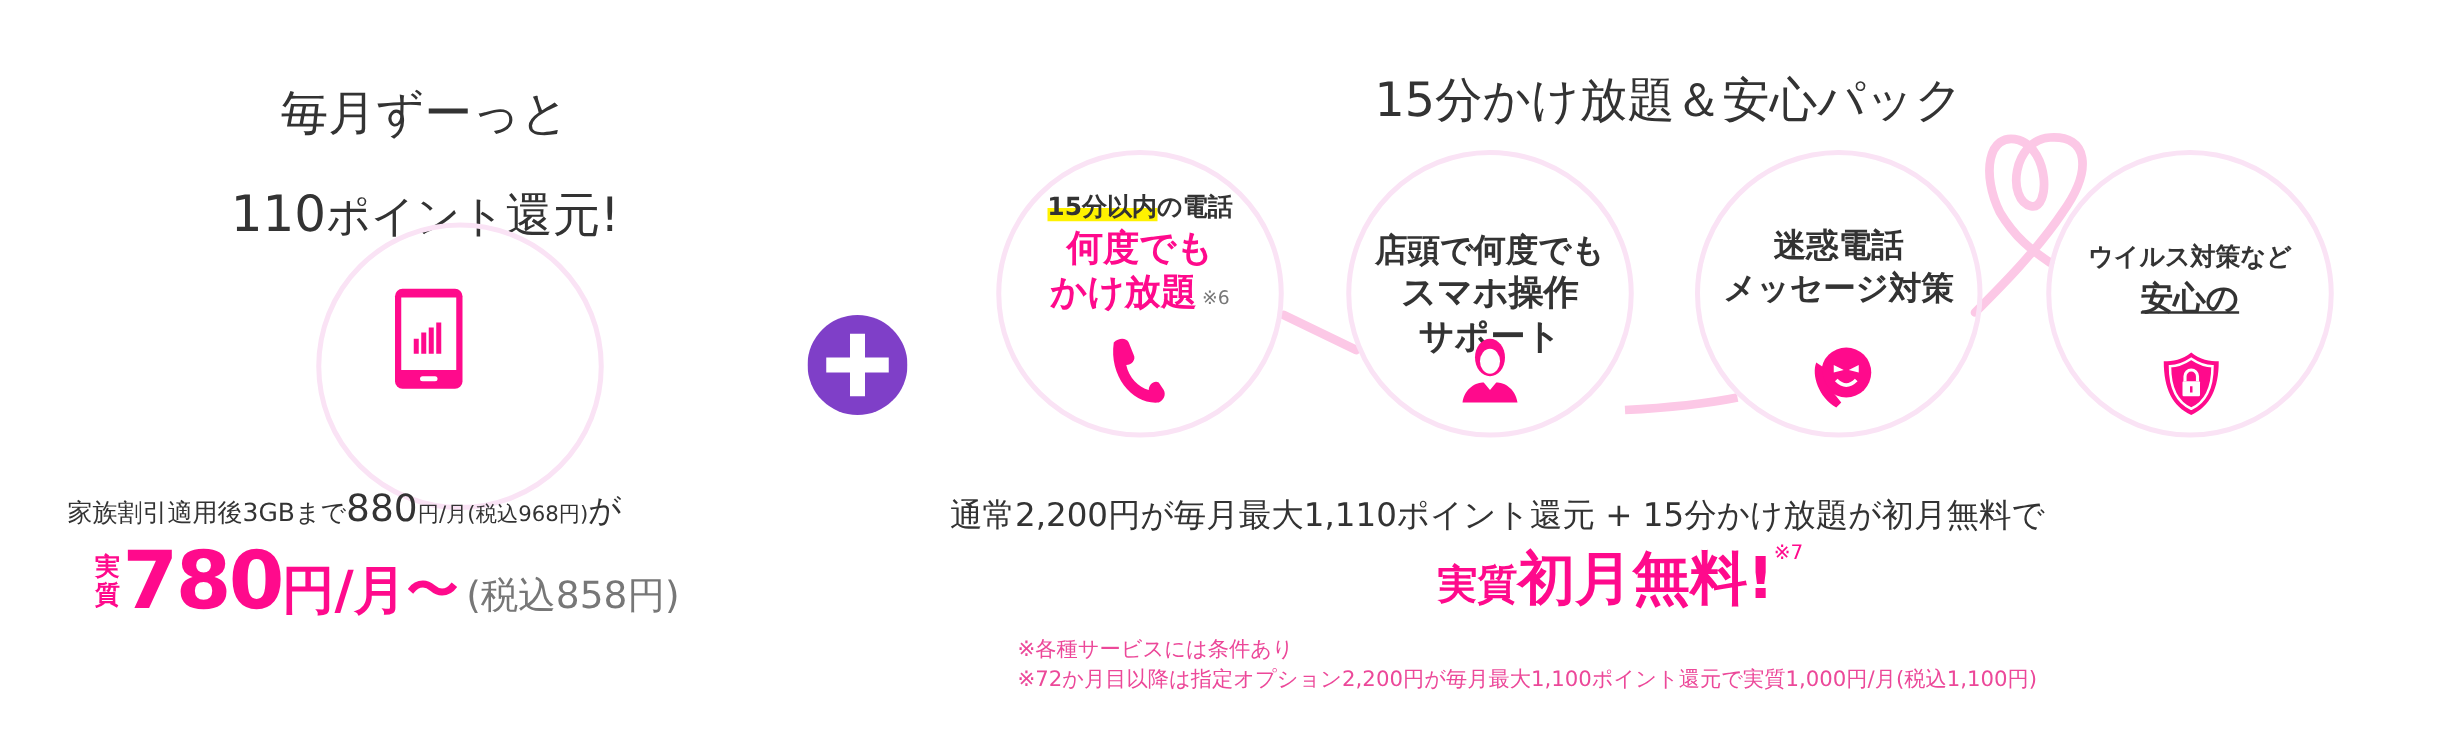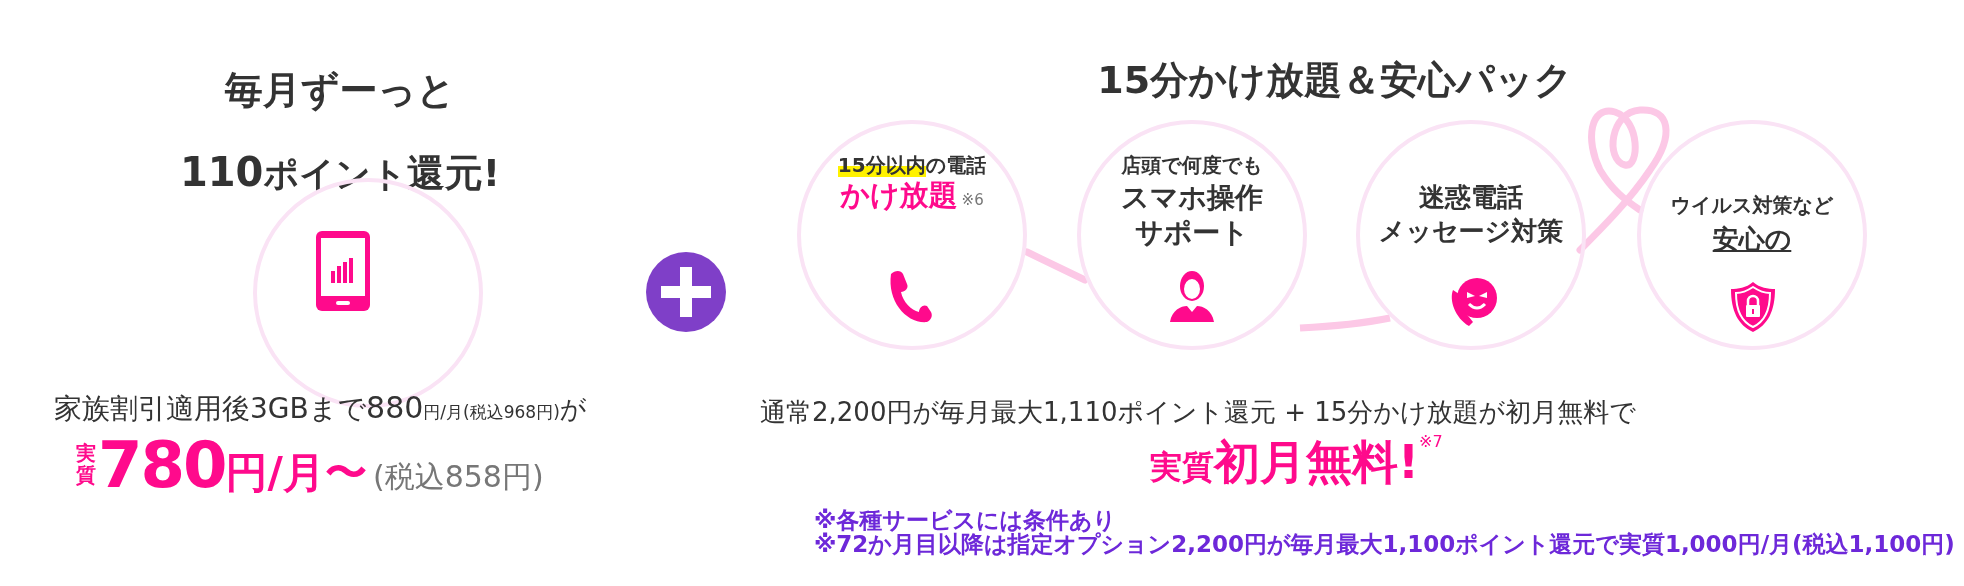--- a/index.html
+++ b/index.html
@@ -1,25 +1,25 @@
 <!DOCTYPE html>
 <html><head>
 <meta charset="utf-8">
 <style>
   html, body { margin:0; padding:0; background:#ffffff; }
   body { width:1964px; height:586px; position:relative; overflow:hidden;
          font-family:"DejaVu Sans","Liberation Sans",sans-serif; color:#333333; }
   .abs { position:absolute; }
-  .title { font-weight:bold; font-size:38px; color:#333; text-align:center; letter-spacing:0px; }
+  .title { font-weight:normal; font-size:38px; color:#333; text-align:center; letter-spacing:0px; }
   .circle { position:absolute; width:222px; height:222px; border:4px solid #fae3f5; border-radius:50%; background:transparent; }
   .ctext { position:absolute; text-align:center; font-weight:bold; color:#333; white-space:nowrap; }
   .pink { color:#ff0a8c; }
   .grey { color:#777; }
   .hl { background:linear-gradient(transparent 55%, #fff200 55%);text-align:center; }
-  .note { font-size:23px; color:#6d28d9; white-space:nowrap;font-weight:bold; }
+  .note { font-size:17px; color:#ec4899; white-space:nowrap; }
 </style>
 </head>
 <body>
 
 <svg class="abs" style="left:0;top:0" width="1964" height="586">
   <path d="M1027 252 L1085 280" stroke="#fcc8e6" stroke-width="7" fill="none" stroke-linecap="round"></path>
   <path d="M1300 328 C1340 326 1370 322 1390 318" stroke="#fcc8e6" stroke-width="7" fill="none"></path>
   <path d="M1580 250 C1600 230 1630 200 1650 170 C1675 135 1670 108 1640 110 C1610 112 1605 160 1625 165 C1640 168 1640 120 1615 112 C1590 105 1585 140 1600 170 C1612 190 1625 200 1640 210" stroke="#fcc8e6" stroke-width="7" fill="none" stroke-linecap="round"></path>
 </svg>
 
@@ -35,49 +35,50 @@
   <rect x="2" y="2" width="54" height="80" rx="6" fill="#ff0a8c"></rect>
   <rect x="7" y="9" width="44" height="58" fill="#fff"></rect>
   <rect x="17" y="42" width="4" height="12" fill="#ff0a8c"></rect>
   <rect x="23" y="37" width="4" height="17" fill="#ff0a8c"></rect>
   <rect x="29" y="33" width="4" height="21" fill="#ff0a8c"></rect>
   <rect x="35" y="29" width="4" height="25" fill="#ff0a8c"></rect>
   <rect x="22" y="72" width="14" height="4" rx="2" fill="#fff"></rect>
 </svg>
 
 <div class="abs" style="left:54px;top:390px;white-space:nowrap;color:#333;">
-  <span style="font-size:28px;">家族割引適用後3GBまで</span><span style="font-size:30px;">880</span><span style="font-size:17px;">円/月</span><span style="font-size:17px;">(税込968円)</span><span style="font-size:26px;">が</span>
+  <span style="font-size:20px;">家族割引適用後3GBまで</span><span style="font-size:30px;">880</span><span style="font-size:17px;">円/月</span><span style="font-size:17px;">(税込968円)</span><span style="font-size:26px;">が</span>
 </div>
 
 <div class="abs" style="left:74px;top:430px;white-space:nowrap;height:70px;">
   <span class="pink" style="display:inline-block;font-size:20px;font-weight:bold;line-height:22px;vertical-align:top;margin-top:12px;width:24px;text-align:center;">
     <span>実</span><br><span>質</span>
   </span><span class="pink" style="font-size:64px;font-weight:bold;line-height:70px;letter-spacing:-2px;">780</span><span class="pink" style="font-size:42px;font-weight:bold;">円/月〜</span><span class="grey" style="font-size:30px;margin-left:6px;">(税込858円)</span>
 </div>
 
 <svg class="abs" style="left:646px;top:252px" width="80" height="80" viewBox="0 0 80 80">
   <circle cx="40" cy="40" r="40" fill="#7f3fc8"></circle>
   <rect x="15" y="34" width="50" height="12" fill="#fff"></rect>
   <rect x="34" y="15" width="12" height="50" fill="#fff"></rect>
 </svg>
 
 <div class="abs title" style="left:1000px;top:50px;width:670px;line-height:60px;">15分かけ放題＆安心パック</div>
 
 <div class="circle" style="left:797px;top:120px;"></div>
 <div class="ctext" style="left:797px;top:152px;width:230px;">
   <div style="font-size:20px;line-height:26px;"><span class="hl">15分以内</span><span>の電話</span></div>
+  <div class="pink" style="font-size:29px;line-height:36px;margin-top:2px;">何度でも</div>
   <div style="line-height:34px;"><span class="pink" style="font-size:29px;">かけ放題</span><span class="grey" style="font-size:15px;font-weight:normal;margin-left:4px;">※6</span></div>
 </div>
 <svg class="abs" style="left:885px;top:268px" width="50" height="58" viewBox="0 0 50 58">
   <path d="M6 6 C10 2 16 2 18 6 L22 16 C24 20 20 24 16 24 C18 34 26 42 34 44 C34 40 38 36 42 38 L46 44 C48 48 46 52 42 54 C22 56 2 34 6 6 Z" fill="#ff0a8c"></path>
 </svg>
 
 <div class="circle" style="left:1077px;top:120px;"></div>
 <div class="ctext" style="left:1077px;top:152px;width:230px;">
-  <div style="font-size:20px;line-height:26px;">店頭で何度でも</div>
+  <div style="font-size:26px;line-height:26px;margin-top:36px;">店頭で何度でも</div>
   <div style="font-size:28px;line-height:36px;margin-top:2px;">スマホ操作</div>
   <div style="font-size:28px;line-height:34px;">サポート</div>
 </div>
 <svg class="abs" style="left:1169px;top:268px" width="46" height="56" viewBox="0 0 46 56">
   <ellipse cx="23" cy="18" rx="12" ry="15" fill="#ff0a8c"></ellipse>
   <ellipse cx="23" cy="21" rx="8" ry="10" fill="#fff"></ellipse>
   <path d="M1 54 C3 42 12 38 18 38 L23 44 L28 38 C34 38 43 42 45 54 Z" fill="#ff0a8c"></path>
 </svg>
 
 <div class="circle" style="left:1356px;top:120px;"></div>

